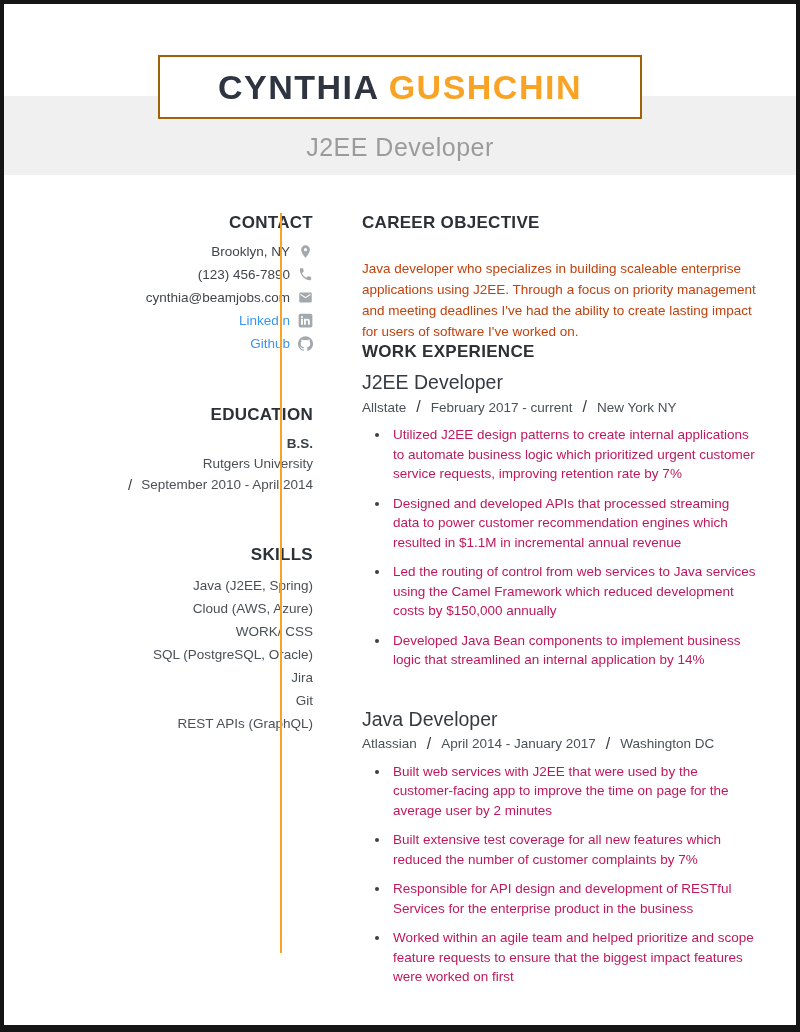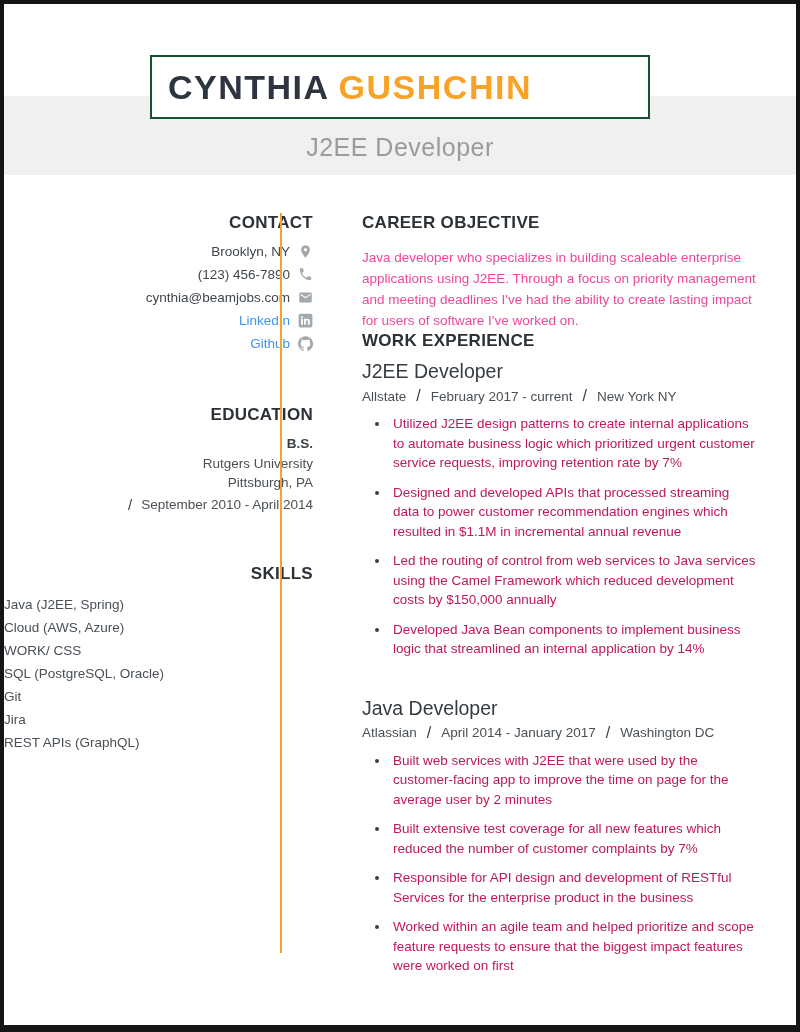--- a/index.html
+++ b/index.html
@@ -5,22 +5,22 @@
   html,body{margin:0;padding:0;background:#fff;}
   .page{
     box-sizing:border-box;width:800px;height:1032px;position:relative;
     border:4px solid #151515;border-bottom-width:7px;background:#fff;overflow:hidden;
     font-family:"Liberation Sans", sans-serif;
   }
   
   .band{position:absolute;left:0;top:92px;width:100%;height:79px;background:#F0F0F0;z-index:1;}
   .name-box{
     position:absolute;left:50%;transform:translateX(-50%);top:51px;width:480px;height:60px;
-    border:2px solid #14532d;background:#fff;z-index:2;
-    display:flex;align-items:center;padding-left:16px;
+    border:2px solid #a16207;background:#fff;z-index:2;
+    display:flex;align-items:center;justify-content:center;
   }
   .name{font-size:34px;font-weight:bold;letter-spacing:1.5px;color:#2E3540;white-space:nowrap;}
   .name .last{color:#F9A326;margin-left:9px;}
   .role{
     position:absolute;top:129px;left:0;width:100%;text-align:center;z-index:2;
     font-size:25px;color:#9B9B9B;font-weight:400;letter-spacing:0.5px;
   }
   
   .divider{position:absolute;left:276px;top:209px;width:2px;height:740px;background:#F9A326;z-index:3;}
   .main{position:absolute;top:171px;left:0;right:0;display:flex;}
@@ -39,23 +39,23 @@
   .edu{margin-top:50px;}
   .edu-lines{margin-top:9px;}
   .edu-line{text-align:right;font-size:13.5px;line-height:19.5px;color:#4A5056;}
   .edu-line.bold{font-weight:bold;color:#3A4046;}
   .edu-date{display:flex;justify-content:flex-end;align-items:center;gap:9px;margin-top:2px;}
   .slash{font-size:15px;color:#3A4046;font-weight:400;}
   .edu-date .date-text{font-size:13.5px;color:#4A5056;line-height:19.5px;}
   
   .skills{margin-top:50px;}
   .skill-lines{margin-top:9px;}
-  .skill-line{font-size:13.5px;line-height:23px;color:#4A5056;}
-  
-  .objective-text{margin-top:14px;font-size:13.5px;line-height:21px;color:#ec4899;}
+  .skill-line{text-align:right;font-size:13.5px;line-height:23px;color:#4A5056;}
+  
+  .objective-text{margin-top:25px;font-size:13.5px;line-height:21px;color:#c2410c;}
   .work{}
   .job-title{font-size:19.5px;font-weight:400;color:#343B42;margin-top:9px;}
   .job2 .job-title{margin-top:38px;}
   .job-meta{margin-top:4px;font-size:13.5px;color:#4A5056;display:flex;align-items:center;}
   .meta-slash{font-size:16px;margin:0 10px;color:#3A4046;}
   .bullets{margin:9px 0 0;padding-left:28px;list-style:disc outside;}
   .bullets li{font-size:13.5px;line-height:19.5px;color:#be185d;margin-bottom:10px;padding-left:3px;}
   .bullets li::marker{color:#3A4046;}
 </style>
 </head>
@@ -128,37 +128,36 @@
           </div>
 
         </div>
       </div>
 
       <div class="edu">
         <div class="sec-heading">EDUCATION</div>
         <div class="edu-lines">
           <div class="edu-line bold">B.S.</div>
           <div class="edu-line">Rutgers University</div>
-          <div class="edu-line">Pittsburgh, PA</div>
           <div class="edu-date">
             <span class="slash">/</span>
             <span class="date-text">September 2010 - April 2014</span>
           </div>
         </div>
       </div>
 
       <div class="skills">
         <div class="sec-heading">SKILLS</div>
         <div class="skill-lines">
           <div class="skill-line">Java (J2EE, Spring)</div>
           <div class="skill-line">Cloud (AWS, Azure)</div>
           <div class="skill-line">WORK/ CSS</div>
           <div class="skill-line">SQL (PostgreSQL, Oracle)</div>
+          <div class="skill-line">Jira</div>
           <div class="skill-line">Git</div>
-          <div class="skill-line">Jira</div>
           <div class="skill-line">REST APIs (GraphQL)</div>
         </div>
       </div>
 
     </div>
 
     <div class="right">
 
       <div class="objective">
         <div class="sec-heading">CAREER OBJECTIVE</div>

